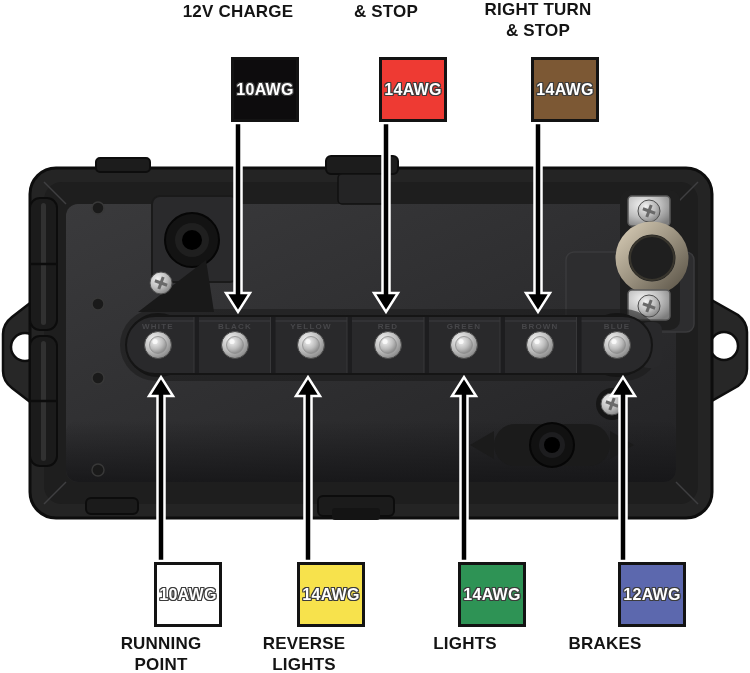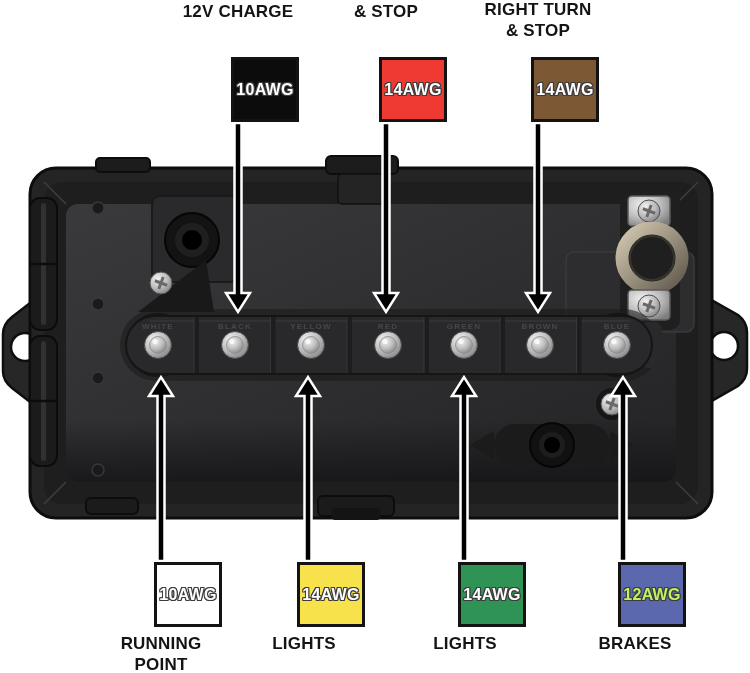--- a/index.html
+++ b/index.html
@@ -214,30 +214,31 @@
   <div class="swatch" style="left: 127px; top: 562px; background-color: rgb(255, 255, 255);">
     <span class="awg" style="color: rgb(255, 255, 255);">10AWG</span>
   </div>
   <div class="swatch" style="left: 270px; top: 562px; background-color: rgb(247, 226, 76);">
     <span class="awg" style="color: rgb(255, 255, 255);">14AWG</span>
   </div>
   <div class="swatch" style="left: 431px; top: 562px; background-color: rgb(46, 147, 85);">
     <span class="awg" style="color: rgb(255, 255, 255);">14AWG</span>
   </div>
   <div class="swatch" style="left: 591px; top: 562px; background-color: rgb(92, 104, 174);">
-    <span class="awg" style="color: #bef264;">12AWG</span>
+    <span class="awg" style="color: #ffffff;">12AWG</span>
   </div>
 
   <div class="function-label" style="left:66px;top:634px;">
     <div>RUNNING</div>
     <div>POINT</div>
   </div>
   <div class="function-label" style="left:209px;top:634px;">
+    <div>REVERSE</div>
     <div>LIGHTS</div>
   </div>
   <div class="function-label" style="left:370px;top:634px;">
     <div>LIGHTS</div>
   </div>
-  <div class="function-label" style="left:540px;top:634px;">
+  <div class="function-label" style="left:510px;top:634px;">
     <div>BRAKES</div>
   </div>
 
 </div>
 
 </body></html>

